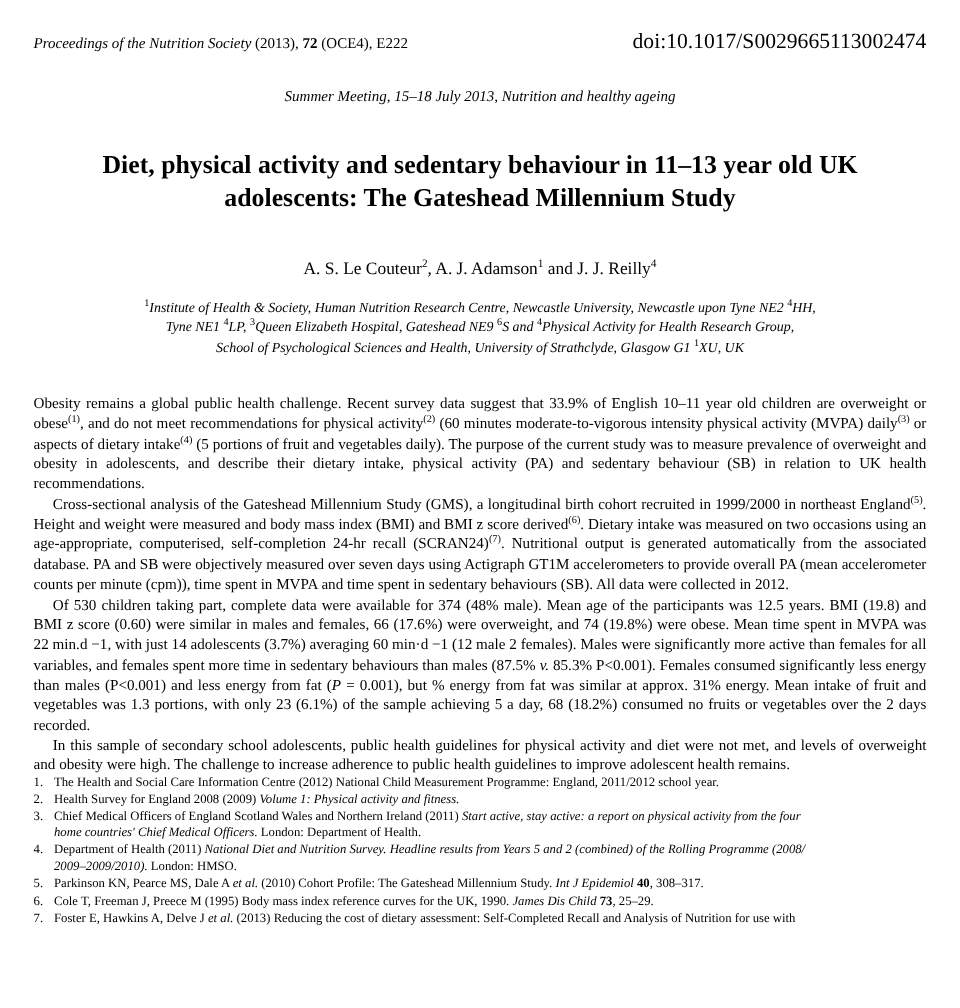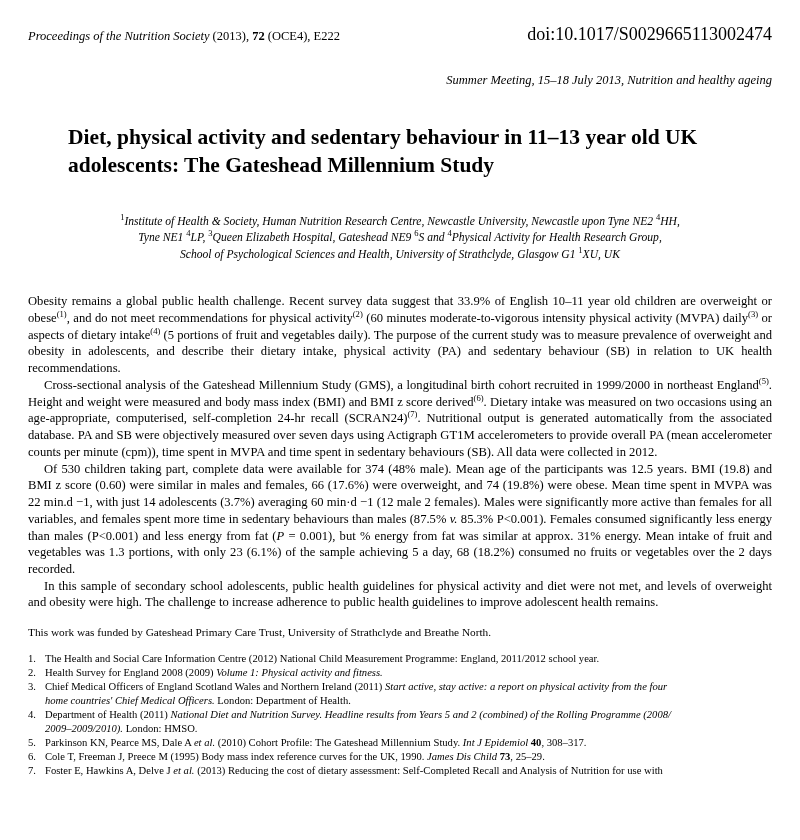--- a/index.html
+++ b/index.html
@@ -35,26 +35,27 @@
   }
   .header-left .bold {
     font-style: normal;
     font-weight: bold;
   }
   .header-right {
     font-style: normal;
     font-size: 18px;
   }
   .meeting-line {
-    text-align: right;
+    text-align: center;
     font-style: italic;
     font-size: 12.5px;
     margin-bottom: 36px;
   }
   .title {
+    text-align: center;
     font-weight: bold;
     font-size: 21.5px;
     line-height: 1.30;
     margin: 0 40px 34px 40px;
   }
   .authors {
     text-align: center;
     font-size: 14.5px;
     line-height: 1.45;
     margin: 0 16px 14px 16px;
@@ -136,36 +137,36 @@
       <span class="nonital">E222</span>
     </div>
     <div class="header-right">doi:10.1017/S0029665113002474</div>
   </div>
 
   <div class="meeting-line">Summer Meeting, 15–18 July 2013, Nutrition and healthy ageing</div>
 
   <div class="title">Diet, physical activity and sedentary behaviour in 11–13 year old UK adolescents: The Gateshead Millennium Study</div>
 
   <div class="authors">
+    <div id="auth2">A. S. Le Couteur<sup>2</sup>, A. J. Adamson<sup>1</sup> and J. J. Reilly<sup>4</sup></div>
   </div>
 
   <div class="affiliations" id="affs">
       <span class="aff-line"><sup>1</sup>Institute of Health &amp; Society, Human Nutrition Research Centre, Newcastle University, Newcastle upon Tyne NE2 <sup>4</sup>HH,</span>
       <span class="aff-line">Tyne NE1 <sup>4</sup>LP, <sup>3</sup>Queen Elizabeth Hospital, Gateshead NE9 <sup>6</sup>S and <sup>4</sup>Physical Activity for Health Research Group,</span>
       <span class="aff-line">School of Psychological Sciences and Health, University of Strathclyde, Glasgow G1 <sup>1</sup>XU, UK</span>
     </div>
 
   <div class="body-text" id="body">
       <p>Obesity remains a global public health challenge. Recent survey data suggest that 33.9% of English 10–11 year old children are overweight or obese<sup>(1)</sup>, and do not meet recommendations for physical activity<sup>(2)</sup> (60 minutes moderate-to-vigorous intensity physical activity (MVPA) daily<sup>(3)</sup> or aspects of dietary intake<sup>(4)</sup> (5 portions of fruit and vegetables daily). The purpose of the current study was to measure prevalence of overweight and obesity in adolescents, and describe their dietary intake, physical activity (PA) and sedentary behaviour (SB) in relation to UK health recommendations.</p>
       <p class="indent">Cross-sectional analysis of the Gateshead Millennium Study (GMS), a longitudinal birth cohort recruited in 1999/2000 in northeast England<sup>(5)</sup>. Height and weight were measured and body mass index (BMI) and BMI z score derived<sup>(6)</sup>. Dietary intake was measured on two occasions using an age-appropriate, computerised, self-completion 24-hr recall (SCRAN24)<sup>(7)</sup>. Nutritional output is generated automatically from the associated database. PA and SB were objectively measured over seven days using Actigraph GT1M accelerometers to provide overall PA (mean accelerometer counts per minute (cpm)), time spent in MVPA and time spent in sedentary behaviours (SB). All data were collected in 2012.</p>
       <p class="indent">Of 530 children taking part, complete data were available for 374 (48% male). Mean age of the participants was 12.5 years. BMI (19.8) and BMI z score (0.60) were similar in males and females, 66 (17.6%) were overweight, and 74 (19.8%) were obese. Mean time spent in MVPA was 22 min.d −1, with just 14 adolescents (3.7%) averaging 60 min·d −1 (12 male 2 females). Males were significantly more active than females for all variables, and females spent more time in sedentary behaviours than males (87.5% <i>v.</i> 85.3% P&lt;0.001). Females consumed significantly less energy than males (P&lt;0.001) and less energy from fat (<i>P</i> = 0.001), but % energy from fat was similar at approx. 31% energy. Mean intake of fruit and vegetables was 1.3 portions, with only 23 (6.1%) of the sample achieving 5 a day, 68 (18.2%) consumed no fruits or vegetables over the 2 days recorded.</p>
       <p class="indent">In this sample of secondary school adolescents, public health guidelines for physical activity and diet were not met, and levels of overweight and obesity were high. The challenge to increase adherence to public health guidelines to improve adolescent health remains.</p>
     </div>
 
-  <div class="funding">This work was funded by Gateshead Primary Care Trust, University of Strathclyde and Breathe North.</div>
 
   <div class="refs" id="refs">
       <div class="ref">
         <span class="ref-num">1.</span>
         <span class="ref-text">The Health and Social Care Information Centre (2012) National Child Measurement Programme: England, 2011/2012 school year.</span>
       </div>
       <div class="ref">
         <span class="ref-num">2.</span>
         <span class="ref-text">Health Survey for England 2008 (2009) <i>Volume 1: Physical activity and fitness.</i></span>
       </div>

